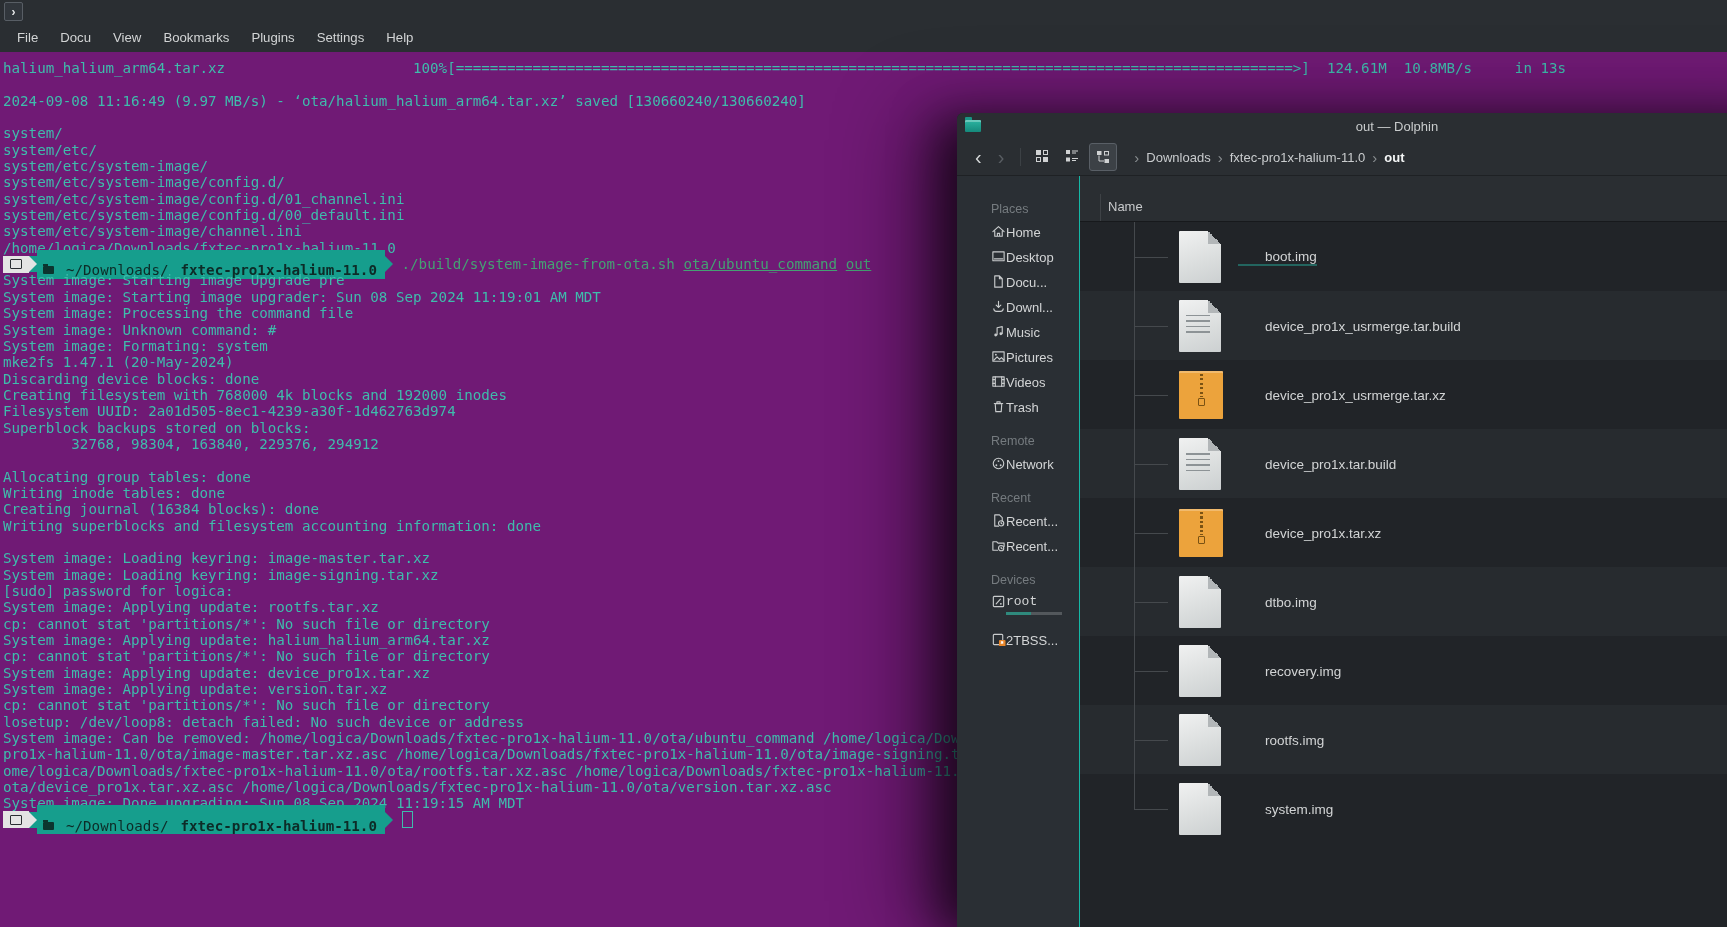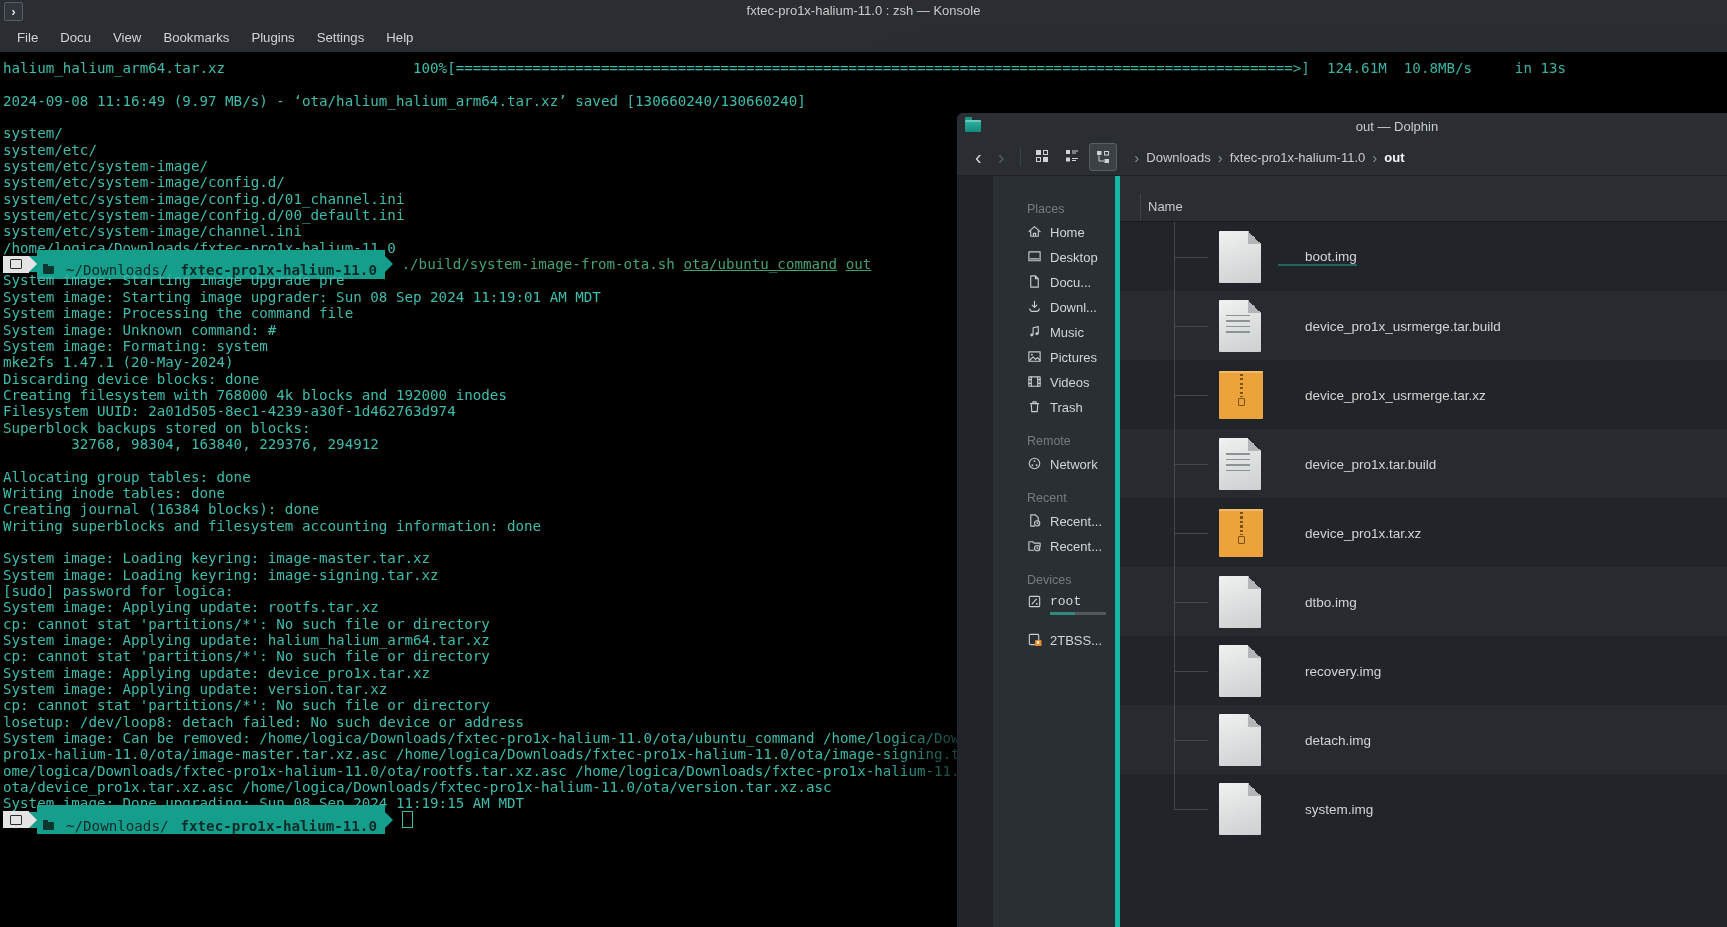--- a/index.html
+++ b/index.html
@@ -10,21 +10,21 @@
   #konsole-titlebar{position:absolute;left:0;top:0;right:0;height:22px;background:#2a2e32;}
   #konsole-title{position:absolute;left:0;right:0;top:3px;text-align:center;font-size:13px;color:#c9cccd;}
   #konsole-appicon{position:absolute;left:4px;top:2px;width:17px;height:17px;background:#31363c;
                    border:1px solid #585e65;border-radius:2px;color:#e6e8e9;font-size:12px;font-weight:bold;
                    display:flex;align-items:center;justify-content:center;line-height:1;}
   #konsole-menubar{position:absolute;left:0;top:22px;right:0;height:30px;background:#2a2e32;
                    display:flex;align-items:center;padding-left:6px;}
   .menu-item{font-size:13.2px;color:#d2d4d5;padding:4px 11px;cursor:default;}
 
   
-  #terminal{position:absolute;left:0;top:52px;right:0;bottom:0;background:#000000;overflow:hidden;}
+  #terminal{position:absolute;left:0;top:52px;right:0;bottom:0;background:#701a75;overflow:hidden;}
   #term-pre{position:absolute;left:3px;top:8px;right:0;
             font-family:"DejaVu Sans Mono",monospace;font-size:14.2px;line-height:16.35px;
             white-space:pre;color:#3fbcac;}
   .tline{height:16.35px;}
   .pline{display:flex;align-items:center;}
   .pseg-white{display:inline-flex;align-items:center;height:17px;background:#e4e4e4;padding:0 7px;}
   .arrow-w{width:0;height:0;border-top:8.5px solid transparent;border-bottom:8.5px solid transparent;
            border-left:8px solid #e4e4e4;background:#169e8d;}
   .pseg-teal{display:inline-flex;align-items:center;height:17px;background:#169e8d;color:#0d2b27;
              padding:12px 8px 0 6px;gap:12px;}
@@ -54,24 +54,24 @@
   .nav-btn.disabled{color:#595e63;}
   .tb-sep{width:1px;height:18px;background:#3c4145;margin:0 8px;}
   .view-btn{width:26px;height:26px;display:flex;align-items:center;justify-content:center;margin-right:4px;border-radius:3px;}
   .view-btn.selected{background:#3c4146;border:1px solid #595f66;}
   #breadcrumb{display:flex;align-items:center;margin-left:6px;font-size:13px;color:#c9ccce;}
   .crumb-chevron{color:#8a8f92;font-size:15px;padding:0 7px;}
   .crumb-item{cursor:default;}
   .crumb-item.current{font-weight:bold;color:#f4f6f6;}
 
   #dolphin-body{display:flex;height:calc(100% - 63px);}
-  #places{width:122px;background:#2a2f34;border-right:5px solid #14b8a6;overflow:hidden;flex:none;margin-left:36px;}
+  #places{width:122px;background:#2a2f34;border-right:1px solid #14b8a6;overflow:hidden;flex:none;}
   .place-header{font-size:12.5px;color:#757b7f;margin:14px 0 4px 34px;}
   .place-header.first{margin-top:26px;}
-  .place-item{display:flex;align-items:center;height:25px;padding-left:34px;gap:8px;font-size:13px;color:#d3d5d6;white-space:nowrap;}
+  .place-item{display:flex;align-items:center;height:25px;padding-left:34px;font-size:13px;color:#d3d5d6;white-space:nowrap;}
   .place-item svg{flex:none;}
   .place-item.device{height:34px;align-items:flex-start;padding-top:3px;font-family:Liberation Mono, monospace;}
   .dev-wrap{display:flex;flex-direction:column;}
   .devbar{height:3px;width:56px;background:#53585c;margin-top:3px;}
   .devbar i{display:block;height:100%;width:45%;background:#2f8a7d;}
 
   #fileview{flex:1;background:#212428;position:relative;}
   #fhead{height:45px;position:relative;background:#2a2e32;border-bottom:1px solid #17191c;}
   #fhead span{position:absolute;left:28px;bottom:7px;font-size:13px;color:#c8cacc;}
   #fhead::before{content:'';position:absolute;left:20px;top:18px;bottom:0;width:1px;background:#3e4246;}
@@ -97,21 +97,20 @@
   .pull{position:absolute;left:50%;top:27px;width:5px;height:6px;margin-left:-3px;
         border:1.5px solid #7a5213;border-radius:1px;}
 </style>
 </head>
 <body>
 
 <div id="screen">
 
   <div id="konsole-titlebar">
     <div id="konsole-appicon">›</div>
-    <div id="konsole-title">fxtec-pro1x-halium-11.0 : zsh — Konsole</div>
   </div>
   <div id="konsole-menubar">
       <span class="menu-item">File</span>
       <span class="menu-item">Docu</span>
       <span class="menu-item">View</span>
       <span class="menu-item">Bookmarks</span>
       <span class="menu-item">Plugins</span>
       <span class="menu-item">Settings</span>
       <span class="menu-item">Help</span>
     </div>
@@ -350,21 +349,21 @@
               <span class="flabel">recovery.img</span>
             </div>
             <div class="frow alt">
               <div class="vline"></div>
               <div class="branch"></div>
               <div class="fic">
                 <div class="ficon">
                   <div class="fold"></div>
                 </div>
               </div>
-              <span class="flabel">detach.img</span>
+              <span class="flabel">rootfs.img</span>
             </div>
             <div class="frow last">
               <div class="vline"></div>
               <div class="branch"></div>
               <div class="fic">
                 <div class="ficon">
                   <div class="fold"></div>
                 </div>
               </div>
               <span class="flabel">system.img</span>

